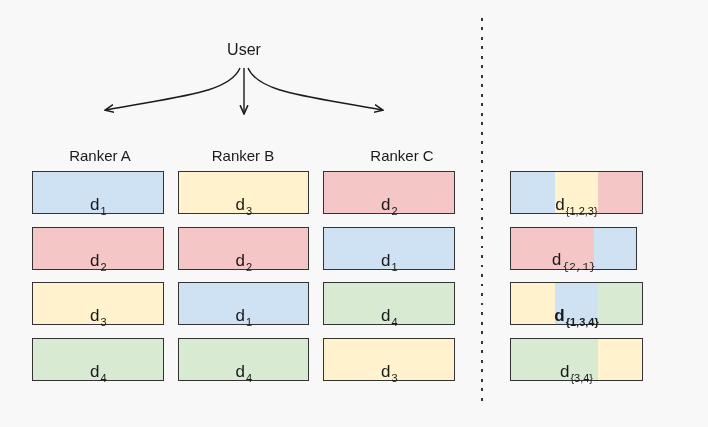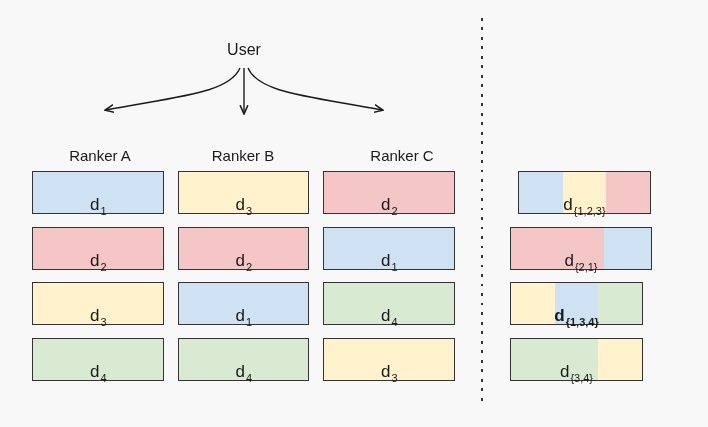--- a/index.html
+++ b/index.html
@@ -135,24 +135,24 @@
         <span class="doc-label"><span>d</span><sub>4</sub></span>
       </div>
       <div class="doc-box" style="left: 323px; top: 337.5px; width: 131.5px; height: 43px; border-color: rgb(51, 51, 51); background: rgb(255, 242, 204);">
         <span class="doc-label"><span>d</span><sub>3</sub></span>
       </div>
     </div>
 
   <div class="divider"></div>
 
   <div id="combined">
-      <div class="doc-box" style="left: 509.5px; top: 171px; width: 133px; height: 43px; border-color: rgb(51, 51, 51); background: linear-gradient(to right, rgb(207, 226, 243) 0%, rgb(207, 226, 243) 33.33%, rgb(255, 242, 204) 33.33%, rgb(255, 242, 204) 66.67%, rgb(244, 198, 198) 66.67%, rgb(244, 198, 198) 100%); margin-left: 8px;">
+      <div class="doc-box" style="left: 509.5px; top: 171px; width: 133px; height: 43px; border-color: rgb(51, 51, 51); background: linear-gradient(to right, rgb(207, 226, 243) 0%, rgb(207, 226, 243) 33.33%, rgb(255, 242, 204) 33.33%, rgb(255, 242, 204) 66.67%, rgb(244, 198, 198) 66.67%, rgb(244, 198, 198) 100%);">
         <span class="doc-label"><span>d</span><sub>{1,2,3}</sub></span>
       </div>
-      <div class="doc-box" style="left: 509.5px; top: 226.5px; width: 142px; height: 43px; border-color: rgb(51, 51, 51); background: linear-gradient(to right, rgb(244, 198, 198) 0%, rgb(244, 198, 198) 66.67%, rgb(207, 226, 243) 66.67%, rgb(207, 226, 243) 100%);">
+      <div class="doc-box" style="left: 509.5px; top: 226.5px; width: 127px; height: 43px; border-color: rgb(51, 51, 51); background: linear-gradient(to right, rgb(244, 198, 198) 0%, rgb(244, 198, 198) 66.67%, rgb(207, 226, 243) 66.67%, rgb(207, 226, 243) 100%); font-family: Liberation Mono, monospace;">
         <span class="doc-label"><span>d</span><sub>{2,1}</sub></span>
       </div>
       <div class="doc-box" style="left: 509.5px; top: 282px; width: 133px; height: 43px; border-color: rgb(51, 51, 51); background: linear-gradient(to right, rgb(255, 242, 204) 0%, rgb(255, 242, 204) 33.33%, rgb(207, 226, 243) 33.33%, rgb(207, 226, 243) 66.67%, rgb(217, 234, 211) 66.67%, rgb(217, 234, 211) 100%); font-weight: bold;">
         <span class="doc-label"><span>d</span><sub>{1,3,4}</sub></span>
       </div>
       <div class="doc-box" style="left: 509.5px; top: 337.5px; width: 133px; height: 43px; border-color: rgb(51, 51, 51); background: linear-gradient(to right, rgb(217, 234, 211) 0%, rgb(217, 234, 211) 66.67%, rgb(255, 242, 204) 66.67%, rgb(255, 242, 204) 100%);">
         <span class="doc-label"><span>d</span><sub>{3,4}</sub></span>
       </div>
     </div>
 

